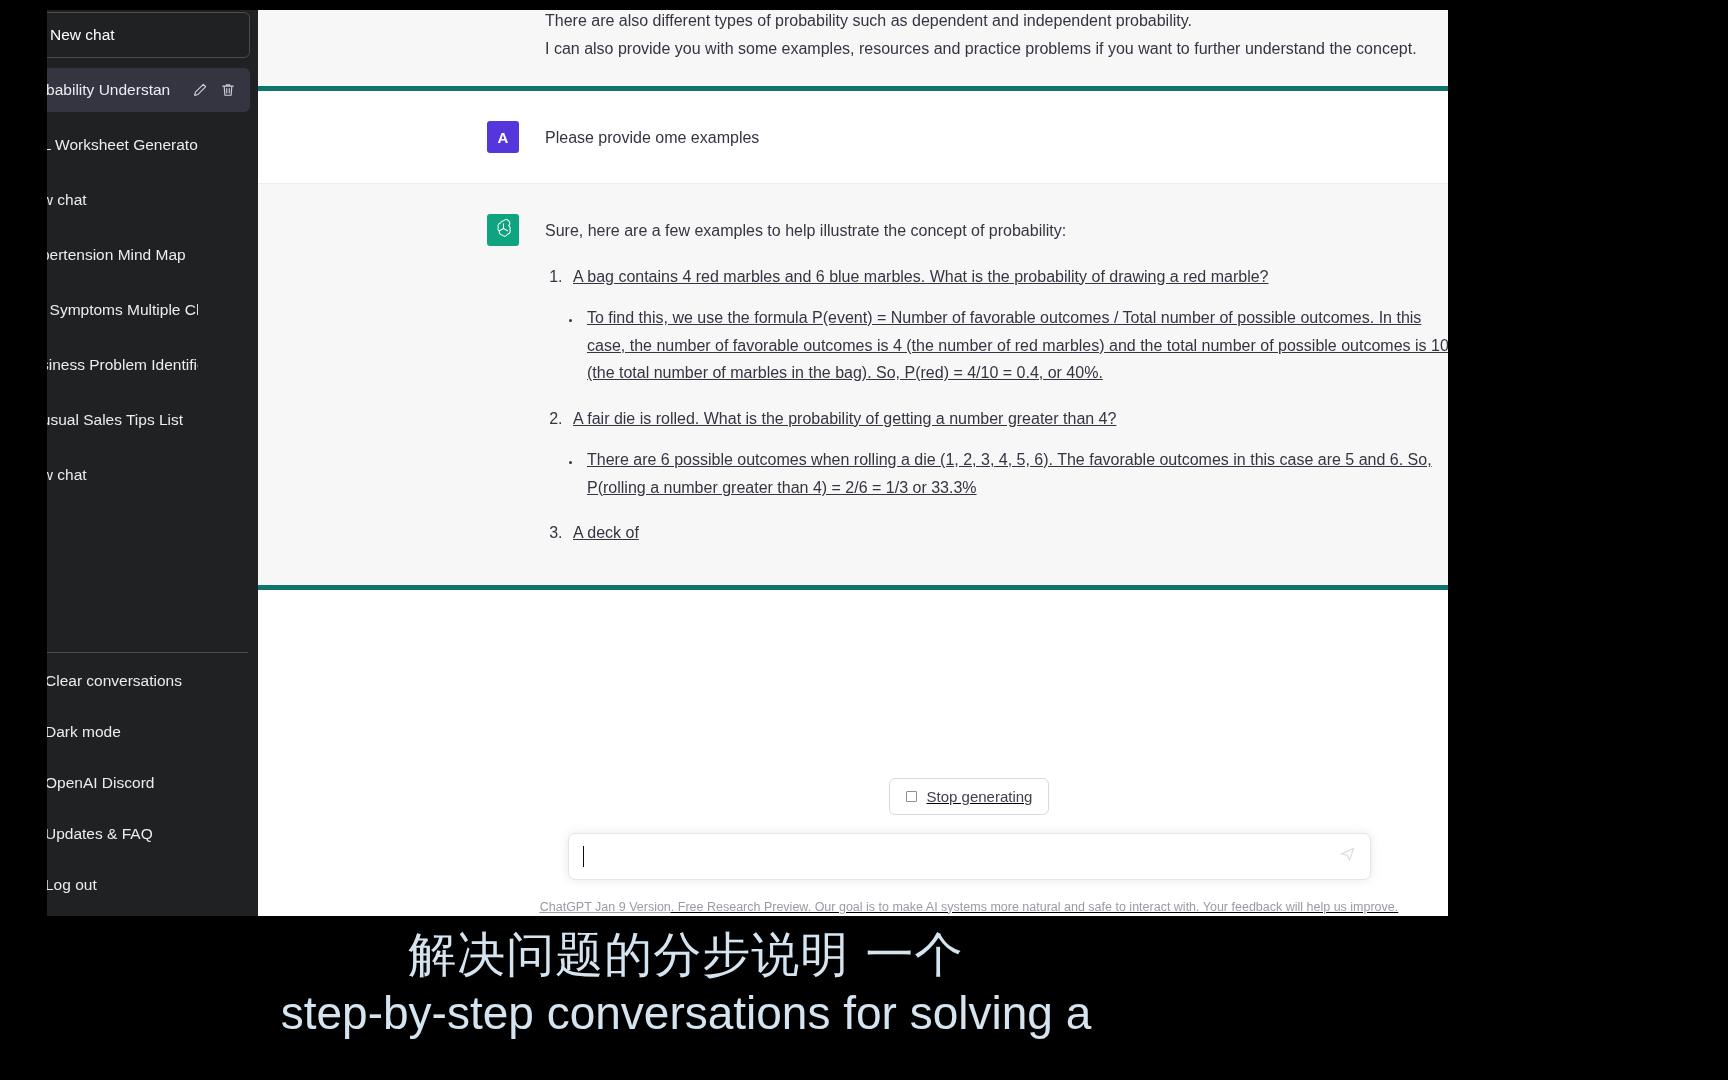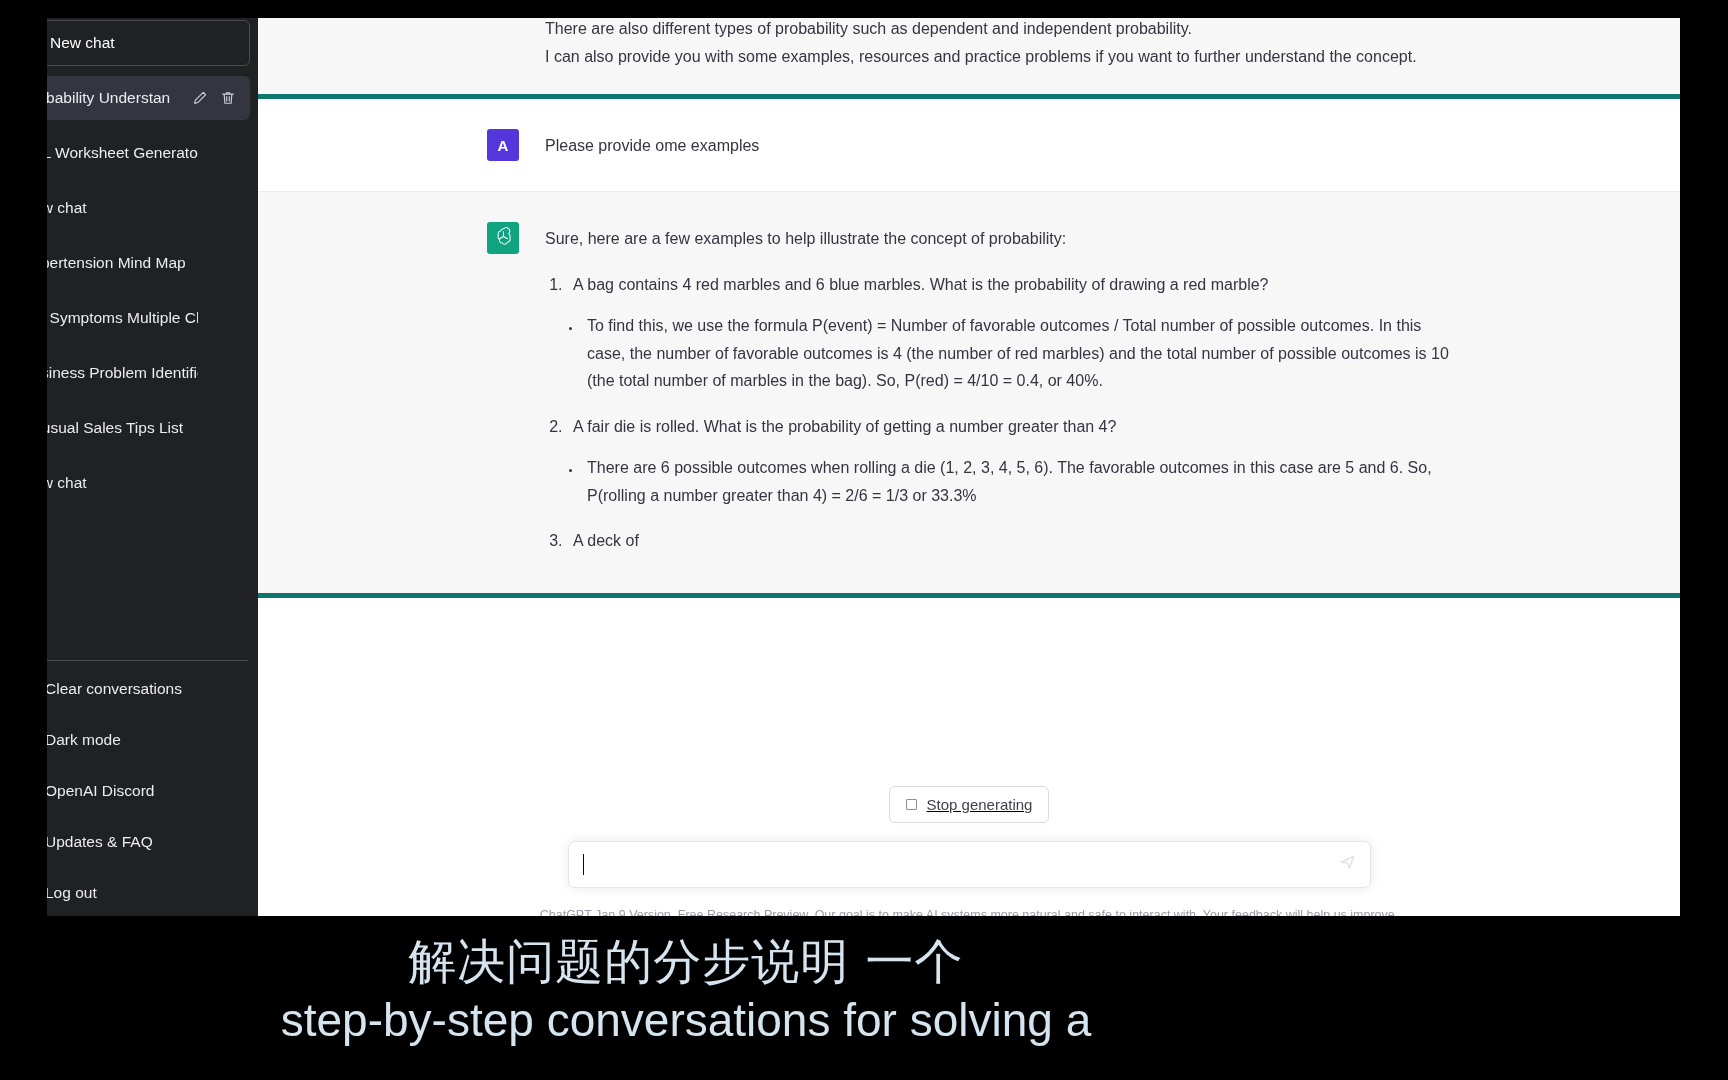--- a/index.html
+++ b/index.html
@@ -4,21 +4,21 @@
 <style>
   * { margin:0; padding:0; box-sizing:border-box; }
   html, body {
     width:1728px; height:1080px;
     background:#000; overflow:hidden;
     font-family:"Liberation Sans", sans-serif;
   }
 
   
   #app-window{
-    position:absolute; left:0; top:12px; width:1680px; height:922px;
+    position:absolute; left:0; top:4px; width:1448px; height:922px;
     background:#14b8a6; overflow:hidden;
   }
 
   
   #left-bleed{ position:absolute; left:0; top:0; width:47px; height:922px; background:#000; z-index:30; }
   #top-bleed{ position:absolute; left:47px; top:0; width:1633px; height:6px; background:#000; z-index:30; }
   #right-bleed{ position:absolute; left:1680px; top:0; width:48px; height:922px; background:#000; z-index:30; }
   #bottom-bleed{ position:absolute; left:0; top:916px; width:1728px; height:164px; background:#000; z-index:30; }
 
   
@@ -80,21 +80,21 @@
     font-size:15px; font-weight:600; color:#fff;
   }
   .avatar.user{ background:#5436da; }
   .avatar.bot{ background:#10a37f; }
   .avatar.spacer{ background:transparent; }
   .msg-body{ flex:1 1 auto; font-size:16px; line-height:1.72; color:#343541; padding-top:3px; }
   .msg-body p{ margin:0; }
   .msg-body p + p{ margin-top:0; }
 
   ol.ex-list{ list-style:decimal; margin:18px 0 0 22px; padding:0; }
-  ol.ex-list > li{ margin-bottom:4px; padding-left:6px; }
+  ol.ex-list > li{ margin-bottom:4px; padding-left:6px;text-decoration:underline; }
   ul.sub-list{ list-style:disc; margin:14px 0 18px 8px; padding:0; }
   ul.sub-list > li{ padding-left:6px; }
   ul.sub-list > li::marker{ font-size:9px; }
 
   
   #composer-zone{
     flex:0 0 auto; background:#ffffff;
     padding-top:34px; padding-bottom:10px;
     position:relative;
     text-decoration:underline;
@@ -125,21 +125,21 @@
   .footer-note{
     text-align:center; font-size:12.5px; color:#9a9aa5;
     margin-top:18px; line-height:1.45;
   }
   .footer-note a{ color:#9a9aa5; text-decoration:underline; }
 
   
   #subtitles{
     position:absolute; left:0; top:916px; width:1372px; height:164px;
     z-index:40; display:flex; flex-direction:column;
-    align-items:center; justify-content:flex-start; padding-top:19px;
+    align-items:center; justify-content:flex-start; padding-top:12px;
     color:#d5e4ef; text-align:center;
   }
   .sub-cn{
     font-size:48px; line-height:1.12; font-weight:400;
     font-family:"DejaVu Sans", sans-serif;
     text-shadow:2px 2px 2px rgba(0,0,0,.85);
     letter-spacing:1px;
   }
   .sub-en{
     font-size:46px; line-height:1.2; font-weight:400;

